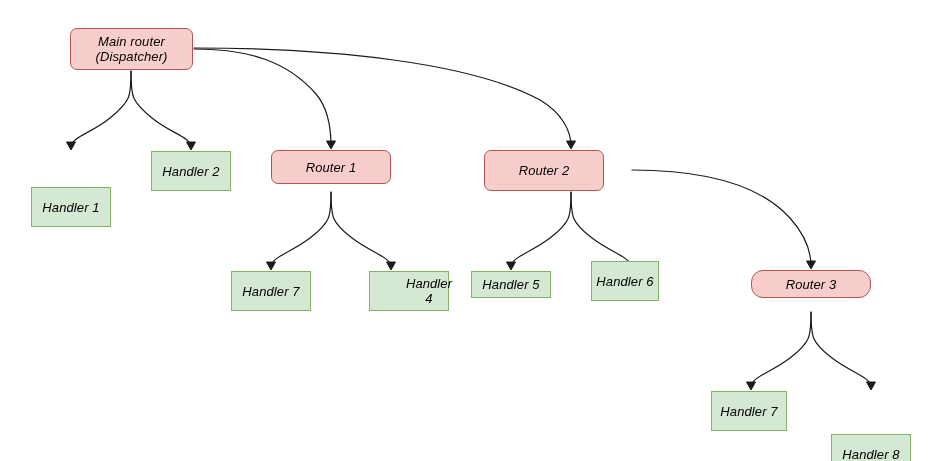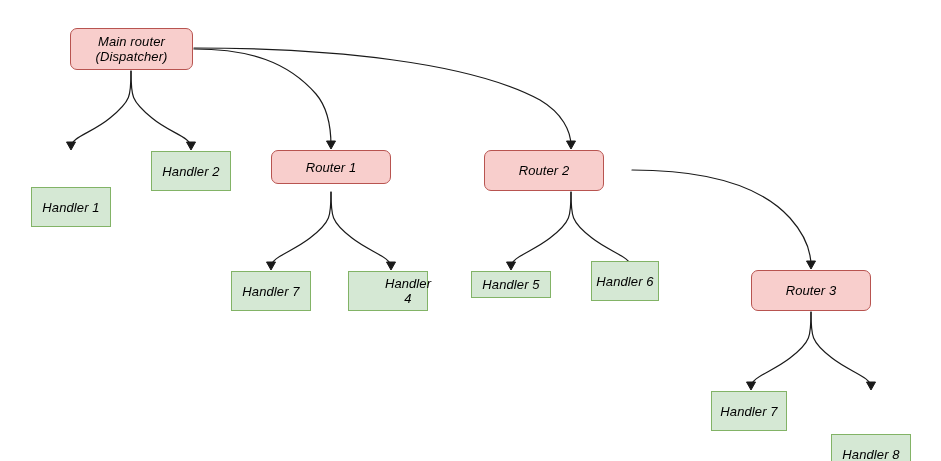--- a/index.html
+++ b/index.html
@@ -92,20 +92,20 @@
       <path class="edge-head" d="M 866.5 382 L 871 390 L 875.5 382 Z"></path>
     </svg>
   <div id="node-layer">
       <div class="node node-router" style="left: 70px; top: 28px; width: 123px; height: 42px;"><span>Main router
 (Dispatcher)</span></div>
       <div class="node node-handler" style="left: 31px; top: 151px; width: 80px; height: 40px; margin-top: 36px;"><span>Handler 1</span></div>
       <div class="node node-handler" style="left: 151px; top: 151px; width: 80px; height: 40px;"><span>Handler 2</span></div>
       <div class="node node-router" style="left: 271px; top: 150px; width: 120px; height: 34px;"><span>Router 1</span></div>
       <div class="node node-router" style="left: 484px; top: 150px; width: 120px; height: 41px;"><span>Router 2</span></div>
       <div class="node node-handler" style="left: 231px; top: 271px; width: 80px; height: 40px;"><span>Handler 7</span></div>
-      <div class="node node-handler" style="left: 348px; top: 271px; width: 80px; height: 40px; padding-left: 40px;"><span>Handler 4</span></div>
+      <div class="node node-handler" style="left: 369px; top: 271px; width: 80px; height: 40px; padding-left: 40px;"><span>Handler 4</span></div>
       <div class="node node-handler" style="left: 471px; top: 271px; width: 80px; height: 27px;"><span>Handler 5</span></div>
       <div class="node node-handler" style="left: 591px; top: 261px; width: 68px; height: 40px;"><span>Handler 6</span></div>
-      <div class="node node-router" style="left: 751px; top: 270px; width: 120px; height: 41px;"><span>Router 3</span></div>
+      <div class="node node-router" style="left: 751px; top: 270px; width: 120px; height: 28px; border-radius: 12px;"><span>Router 3</span></div>
       <div class="node node-handler" style="left: 711px; top: 391px; width: 76px; height: 40px;"><span>Handler 7</span></div>
       <div class="node node-handler" style="left: 831px; top: 391px; width: 80px; height: 40px; margin-top: 43px;"><span>Handler 8</span></div>
     </div>
 </div>
 
 </body></html>

